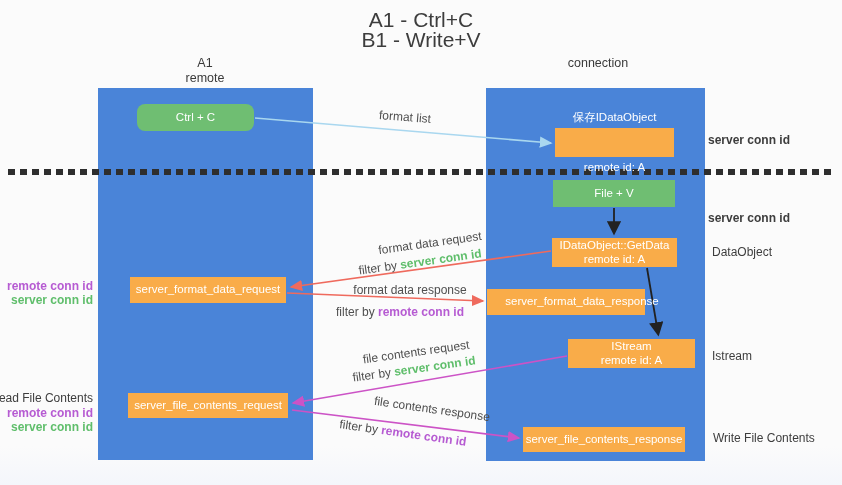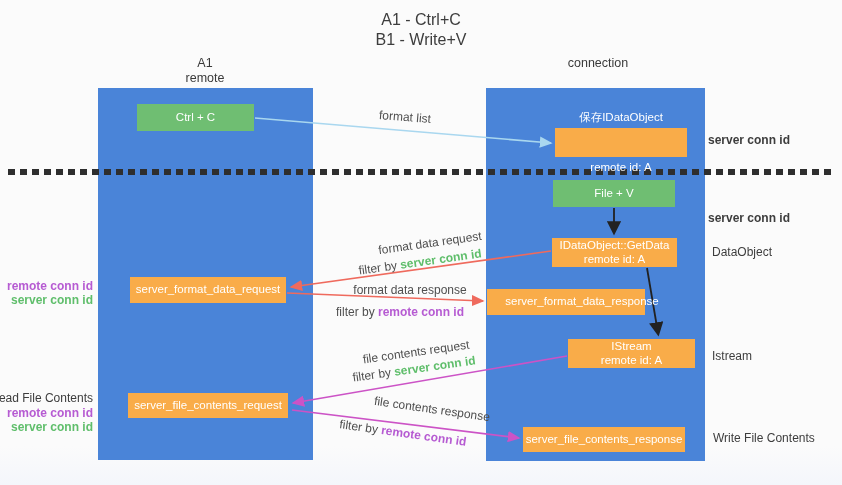--- a/index.html
+++ b/index.html
@@ -2,37 +2,37 @@
 <html><head>
 <meta charset="utf-8">
 <style>
   html,body { margin:0; padding:0; background:#fbfbfb; }
   .canvas {
     position:relative; width:842px; height:485px;
     background:linear-gradient(to bottom, #fbfbfb 92%, #f4f6fb 100%);
     font-family:"Liberation Sans", sans-serif;
     overflow:hidden;
   }
-  .title-block { position:absolute; left:0; right:0; top:10px; text-align:center; color:#3d3d3d; font-size:16px; line-height:20px; }
+  .title-block { position:absolute; left:0; right:0; top:10px; text-align:center; color:#3d3d3d; font-size:21px; line-height:20px; }
   .lane { position:absolute; background:#4a84d8; }
   .lane-left  { left:98px;  top:88px; width:215px; height:372px; }
   .lane-right { left:486px; top:88px; width:219px; height:373px; }
   .lane-header { position:absolute; text-align:center; color:#3a3a3a; font-size:12.5px; line-height:15px; width:120px; }
   .lane-header-left  { left:145px; top:56px; }
   .lane-header-right { left:538px; top:56px; }
   .node {
     position:absolute; display:flex; flex-direction:column;
     align-items:center; justify-content:center;
     color:#fff; font-size:11.5px; line-height:13.5px; text-align:center;
     box-sizing:border-box;
   }
   .green  { background:#6fbe72; }
   .orange { background:#f9ac49; }
-  .n-ctrl-c   { left:137px; top:104px; width:117px; height:27px; }
-  .n-save-do  { left:555px; top:128px; width:132px; height:29px;gap:36px; }
+  .n-ctrl-c   { left:137px; top:104px; width:117px; height:27px;border-radius:8px; }
+  .n-save-do  { left:555px; top:128px; width:119px; height:29px;gap:36px; }
   .n-ctrl-v   { left:553px; top:180px; width:122px; height:27px; }
   .n-getdata  { left:552px; top:238px; width:125px; height:29px; }
   .n-fmt-req  { left:130px; top:277px; width:156px; height:26px; }
   .n-fmt-resp { left:487px; top:289px; width:158px; height:26px;padding-left:32px; }
   .n-istream  { left:568px; top:339px; width:127px; height:29px; }
   .n-file-req { left:128px; top:393px; width:160px; height:25px; }
   .n-file-resp{ left:523px; top:427px; width:162px; height:25px; }
   .dotted-line {
     position:absolute; left:8px; top:169px; width:828px; height:6px;
     background:repeating-linear-gradient(to right, #2e2e2e 0 7px, transparent 7px 12px);

